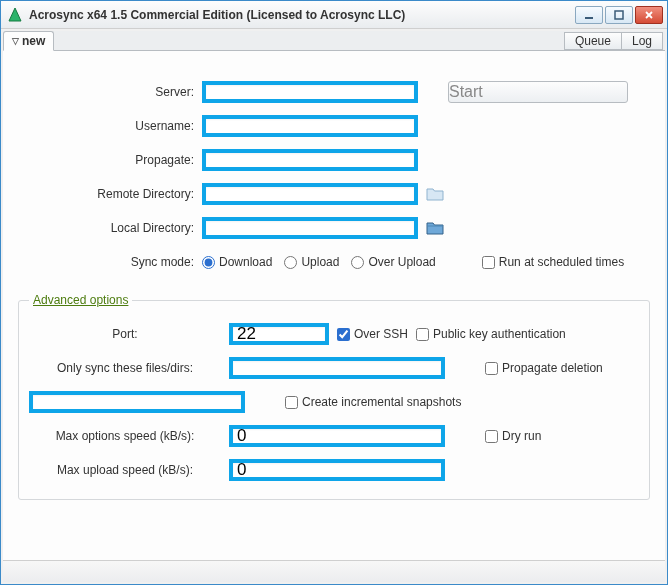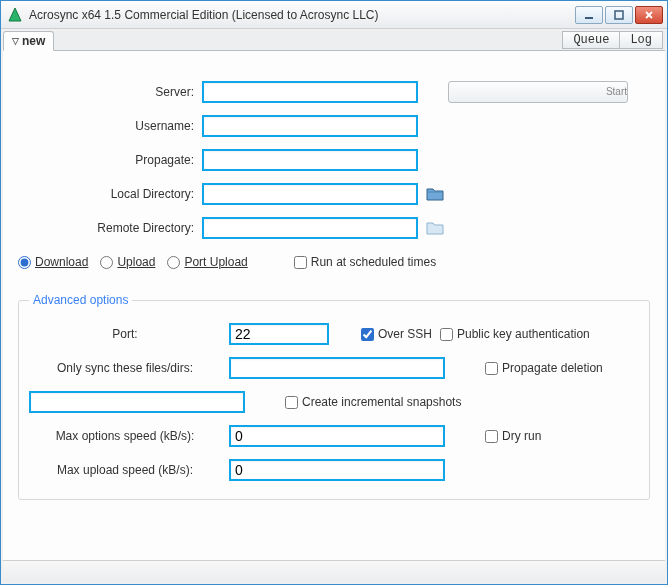--- a/index.html
+++ b/index.html
@@ -1,61 +1,61 @@
 <!DOCTYPE html>
 <html><head>
 <meta charset="utf-8">
 <style>
   * { box-sizing: border-box; }
   html, body { margin: 0; padding: 0; font-family: "Segoe UI", Tahoma, sans-serif; font-size: 12px; color: #333; }
   body { background: #fff; width: 668px; height: 585px; border: 1px solid #3b8ac9; display: flex; flex-direction: column; }
 
   
-  .titlebar { height: 28px; background: linear-gradient(to bottom, #fdfdfd, #e9ecef); display: flex; align-items: center; padding: 0 4px 0 6px; border-bottom: 1px solid #cfcfcf; }
+  .titlebar { height: 28px; background: linear-gradient(to bottom, #fdfdfd, #e9ecef); display: flex; align-items: center; padding: 0 4px 0 6px; border-bottom: 1px solid #cfcfcf; font-weight: bold; }
   .titlebar .app-icon { width: 16px; height: 16px; margin-right: 6px; }
   .titlebar .title-text { flex: 1; font-size: 12px; color: #333; }
   .winbtns { display: flex; gap: 2px; }
   .winbtn { width: 28px; height: 18px; border: 1px solid #8aa8c0; background: linear-gradient(to bottom, #f7fbff, #d8e8f5); border-radius: 2px; display: flex; align-items: center; justify-content: center; }
   .winbtn.close { background: linear-gradient(to bottom, #f08f7e, #d54b35); border-color: #a03020; }
   .winbtn svg { display: block; }
 
   
   .outer { flex: 1; display: flex; flex-direction: column; padding: 2px; background: #f0f0f0; }
   .tabrow { height: 20px; display: flex; align-items: stretch; background: #eceef0; border-bottom: 1px solid #b7bcc1; }
   .tab { display: flex; align-items: center; gap: 3px; padding: 0 8px; background: #fdfdfd; border: 1px solid #b7bcc1; border-bottom: 1px solid #fdfdfd; border-top-left-radius: 3px; border-top-right-radius: 3px; font-weight: bold; margin-bottom: -1px; }
   .tab .tri { font-size: 9px; color: #6a6a6a; }
   .tabspace { flex: 1; }
-  .right-btns { display: flex; padding-right: 2px; font-family: Liberation Mono, monospace; }
+  .right-btns { display: flex; align-items: center; padding-right: 2px; }
   .tbtn { height: 18px; background: linear-gradient(to bottom, #fdfdfd, #e9edf0); border: 1px solid #b7bcc1; padding: 0 10px; margin-left: -1px; font-size: 12px; display: flex; align-items: center; }
   .tbtn:first-child { margin-left: 0; }
 
   .panel { flex: 1; background: #fdfdfd; border-top: none; padding: 24px 15px 16px 15px; display: flex; flex-direction: column; }
 
   .form-row { display: flex; align-items: center; height: 34px; }
   .lbl { width: 184px; text-align: right; padding-right: 8px; white-space: nowrap; }
-  .tin { height: 22px; border: 2px solid #0ea5e9; box-shadow: inset 0 1px 2px rgba(0,0,0,0.05); background: #fff; padding: 0 4px; font-size: 14px; font-family: inherit; }
+  .tin { height: 22px; border: 4px solid #0ea5e9; box-shadow: inset 0 1px 2px rgba(0,0,0,0.05); background: #fff; padding: 0 4px; font-size: 17px; font-family: inherit; }
   .w1 { width: 216px; }
   .w2 { width: 216px; }
   .w3 { width: 100px; }
   .fld-ic { width: 22px; height: 22px; margin-left: 6px; display: flex; align-items: center; justify-content: center; }
 
-  .start-btn { width: 180px; height: 22px; margin-left: 30px; border: 1px solid #b7bcc1; background: linear-gradient(to bottom, #fdfdfd, #eceff2); color: #888; border-radius: 3px; font-size: 10px; text-align: right; line-height: 20px; }
-
-  .radios { display: flex; gap: 12px; align-items: center; text-decoration: underline; }
+  .start-btn { width: 180px; height: 22px; margin-left: 30px; border: 1px solid #b7bcc1; background: linear-gradient(to bottom, #fdfdfd, #eceff2); color: #888; border-radius: 3px; font-size: 16px; text-align: left; line-height: 20px; }
+
+  .radios { display: flex; gap: 12px; align-items: center; }
   .radio, .check { display: flex; align-items: center; gap: 4px; }
   .radio input, .check input { margin: 0; width: 13px; height: 13px; accent-color: #2b6fcf; }
   .schedbox { margin-left: 46px; }
 
   fieldset.adv { border: 1px solid #d5d8db; border-radius: 3px; margin: 14px 0 0 0; padding: 10px 10px 12px 10px; }
-  fieldset.adv legend { padding: 0 4px; color: #3b82f6; }
+  fieldset.adv legend { padding: 0 4px; color: #4d7c0f; text-decoration: underline; }
   .adv-row { display: flex; align-items: center; height: 34px; }
   .adv-lbl { width: 200px; text-align: center; padding-right: 8px; }
   .adv-ck { margin-left: 40px; }
   .adv-ck.first { margin-left: 8px; }
-  .osh { margin-left: 32px; }
+  .osh { margin-left: 8px; }
 
   .statusbar { height: 22px; border-top: 1px solid #cfcfcf; background: linear-gradient(to bottom, #f7f7f7, #ecedef); }
 </style>
 </head>
 <body>
 
 <div class="titlebar">
   <span class="app-icon">
     <svg width="16" height="16" viewBox="0 0 16 16">
         <polygon points="8,1 14,14 2,14" fill="#2bb36a" stroke="#157a41" stroke-width="1"></polygon>
@@ -112,53 +112,54 @@
       <div class="lbl">Username:</div>
       <input class="tin w1" value="" style="">
     </div>
 
     <div class="form-row">
       <div class="lbl">Propagate:</div>
       <input class="tin w1" type="password" value="" style="">
     </div>
 
     <div class="form-row">
+      <div class="lbl">Remote Directory:</div>
+      <input class="tin w2" value="" style="">
+      <span class="fld-ic">
+        <svg width="18" height="16" viewBox="0 0 18 16">
+            <path d="M1 3 h6 l1.5 2 H17 v9 H1 z" fill="#d7e7f4" stroke="#8fb3cf"></path>
+          </svg>
+      </span>
+    </div>
+
+    <div class="form-row">
       <div class="lbl">Local Directory:</div>
       <input class="tin w2" value="" style="">
       <span class="fld-ic">
         <svg width="18" height="16" viewBox="0 0 18 16">
             <path d="M1 3 h6 l1.5 2 H17 v9 H1 z" fill="#6fa8d8" stroke="#35628a"></path>
             <path d="M1 6 H17" stroke="#4d86b4"></path>
           </svg>
       </span>
     </div>
 
     <div class="form-row">
-      <div class="lbl">Remote Directory:</div>
-      <input class="tin w2" value="" style="">
-      <span class="fld-ic">
-        <svg width="18" height="16" viewBox="0 0 18 16">
-            <path d="M1 3 h6 l1.5 2 H17 v9 H1 z" fill="#d7e7f4" stroke="#8fb3cf"></path>
-          </svg>
-      </span>
-    </div>
-
-    <div class="form-row">
+      <div class="lbl">Sync mode:</div>
       <div class="radios">
         <label class="radio">
             <input type="radio" name="sm" checked="" style="">
             <span>Download</span>
           </label>
         <label class="radio">
             <input type="radio" name="sm" style="">
             <span>Upload</span>
           </label>
         <label class="radio">
             <input type="radio" name="sm" style="">
-            <span>Port Upload</span>
+            <span>Over Upload</span>
           </label>
       </div>
       <label class="check schedbox">
           <input type="checkbox" style="">
           <span>Run at scheduled times</span>
         </label>
     </div>
 
     <fieldset class="adv">
       <legend>Advanced options</legend>

